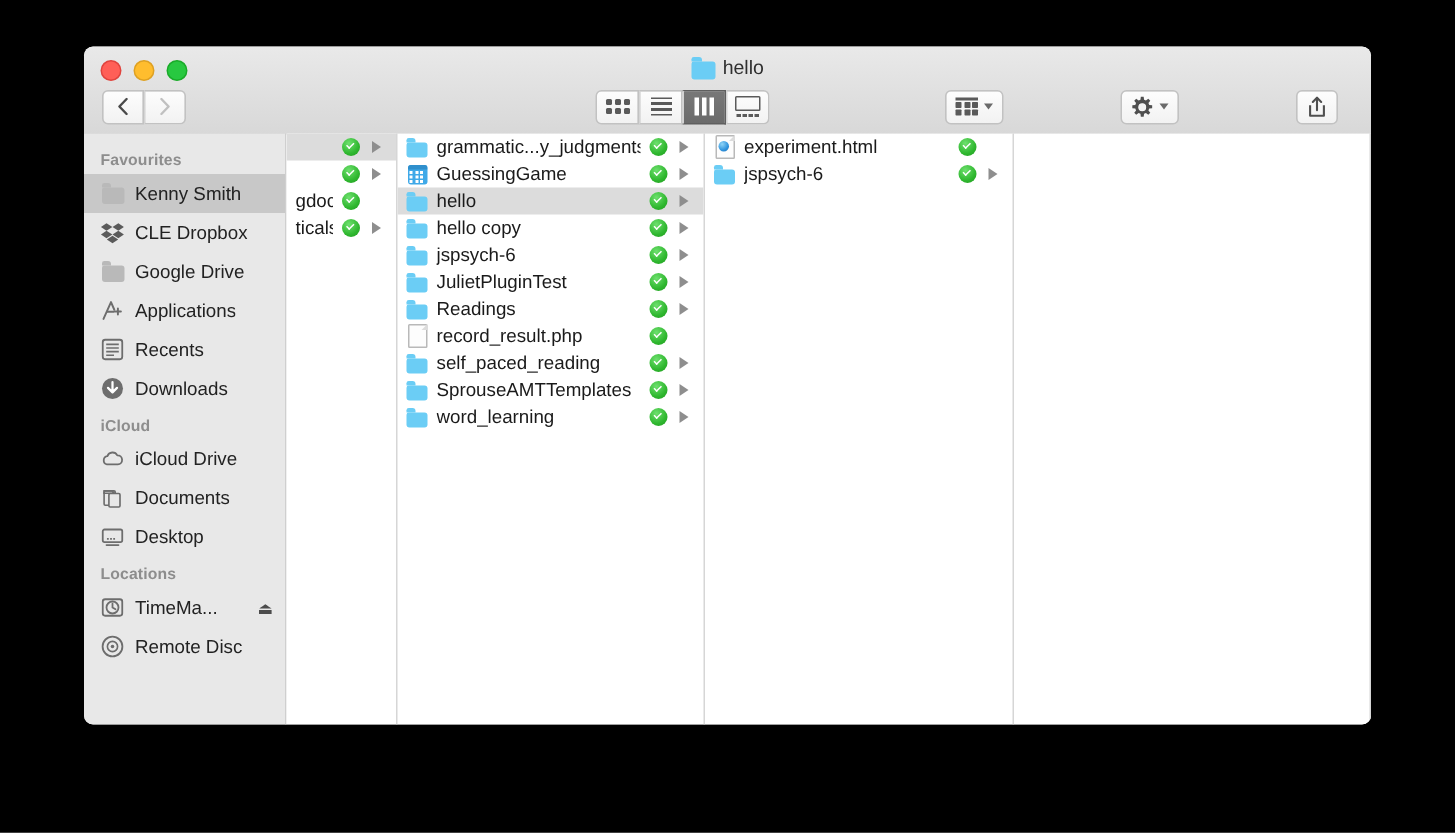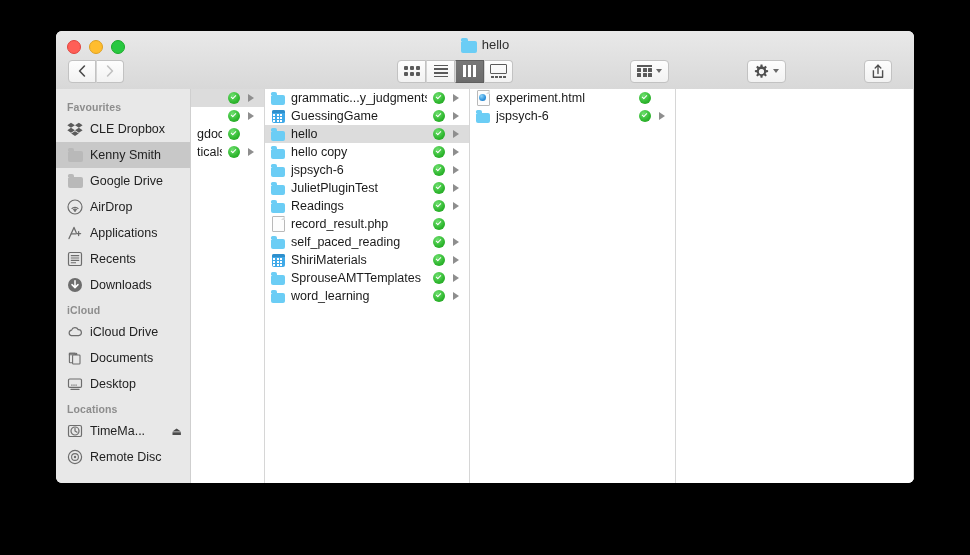--- a/index.html
+++ b/index.html
@@ -364,54 +364,43 @@
             <path d="M7.8 7.8 L11 11" stroke="#8c8c8c" stroke-width="1.3" stroke-linecap="round"></path>
           </svg>
           <span class="ph">Search</span>
         </div>
       </div>
     </div>
 
     <div class="body">
       <div class="sidebar">
           <div class="sb-head">Favourites</div>
+          <div class="sb-item sel">
+            <span class="sb-ic">
+              <span class="folder gray" style="width: 15px; height: 11px; display: block; margin-top: 3px;"></span>
+            </span>
+            <span class="sb-label">Kenny Smith</span>
+          </div>
           <div class="sb-item">
             <span class="sb-ic">
               <svg width="16" height="15" viewBox="0 0 16 15">
                 <path fill="#5a5a5a" d="M4 0.8 L0.3 3.3 L4 5.8 L7.9 3.3 Z"></path>
                 <path fill="#5a5a5a" d="M11.9 0.8 L8 3.3 L11.9 5.8 L15.6 3.3 Z"></path>
                 <path fill="#5a5a5a" d="M0.3 8.3 L4 10.8 L7.9 8.3 L4 5.8 Z"></path>
                 <path fill="#5a5a5a" d="M15.6 8.3 L11.9 5.8 L8 8.3 L11.9 10.8 Z"></path>
                 <path fill="#5a5a5a" d="M4.2 11.6 L8 14.1 L11.8 11.6 L8 9.2 Z"></path>
               </svg>
             </span>
             <span class="sb-label">CLE Dropbox</span>
           </div>
-          <div class="sb-item sel">
+          <div class="sb-item">
             <span class="sb-ic">
               <span class="folder gray" style="width: 15px; height: 11px; display: block; margin-top: 3px;"></span>
             </span>
-            <span class="sb-label">Kenny Smith</span>
-          </div>
-          <div class="sb-item">
-            <span class="sb-ic">
-              <span class="folder gray" style="width: 15px; height: 11px; display: block; margin-top: 3px;"></span>
-            </span>
             <span class="sb-label">Google Drive</span>
-          </div>
-          <div class="sb-item">
-            <span class="sb-ic">
-              <svg width="16" height="16" viewBox="0 0 16 16">
-                <circle cx="8" cy="8" r="7" fill="none" stroke="#6d6d6d" stroke-width="1.2"></circle>
-                <path d="M4.6 9.8 A4.6 4.6 0 0 1 11.4 9.8" fill="none" stroke="#6d6d6d" stroke-width="1.2"></path>
-                <path d="M6.2 11 A2.6 2.6 0 0 1 9.8 11" fill="none" stroke="#6d6d6d" stroke-width="1.2"></path>
-                <circle cx="8" cy="11.8" r="1.1" fill="#6d6d6d"></circle>
-              </svg>
-            </span>
-            <span class="sb-label">AirDrop</span>
           </div>
           <div class="sb-item">
             <span class="sb-ic">
               <svg width="16" height="16" viewBox="0 0 16 16">
                 <path d="M2 13.6 L7 2.4 L9.2 7.5" fill="none" stroke="#6d6d6d" stroke-width="1.3" stroke-linecap="round" stroke-linejoin="round"></path>
                 <path d="M9.6 8.6 L13.6 8.6 M11.6 6.6 L11.6 10.6" stroke="#6d6d6d" stroke-width="1.3" stroke-linecap="round"></path>
                 <path d="M4.4 8.8 L8.8 8.8" stroke="#6d6d6d" stroke-width="1.3" stroke-linecap="round"></path>
               </svg>
             </span>
             <span class="sb-label">Applications</span>
@@ -587,38 +576,20 @@
             <div class="row">
               <span class="ic">
                 <span class="folder" style="width: 14px; height: 10px; display: block; margin-top: 3px;"></span>
               </span>
               <span class="name">self_paced_reading</span>
               <span class="badge"></span>
               <span class="tri"></span>
             </div>
             <div class="row">
               <span class="ic">
-                <span class="gridic">
-                  <i style="left:1.6px;top:4.6px"></i>
-                  <i style="left:5.2px;top:4.6px"></i>
-                  <i style="left:8.8px;top:4.6px"></i>
-                  <i style="left:1.6px;top:7.5px"></i>
-                  <i style="left:5.2px;top:7.5px"></i>
-                  <i style="left:8.8px;top:7.5px"></i>
-                  <i style="left:1.6px;top:10.399999999999999px"></i>
-                  <i style="left:5.2px;top:10.399999999999999px"></i>
-                  <i style="left:8.8px;top:10.399999999999999px"></i>
-                </span>
-              </span>
-              <span class="name">ShiriMaterials</span>
-              <span class="badge"></span>
-              <span class="tri"></span>
-            </div>
-            <div class="row">
-              <span class="ic">
                 <span class="folder" style="width: 14px; height: 10px; display: block; margin-top: 3px;"></span>
               </span>
               <span class="name">SprouseAMTTemplates</span>
               <span class="badge"></span>
               <span class="tri"></span>
             </div>
             <div class="row">
               <span class="ic">
                 <span class="folder" style="width: 14px; height: 10px; display: block; margin-top: 3px;"></span>
               </span>

